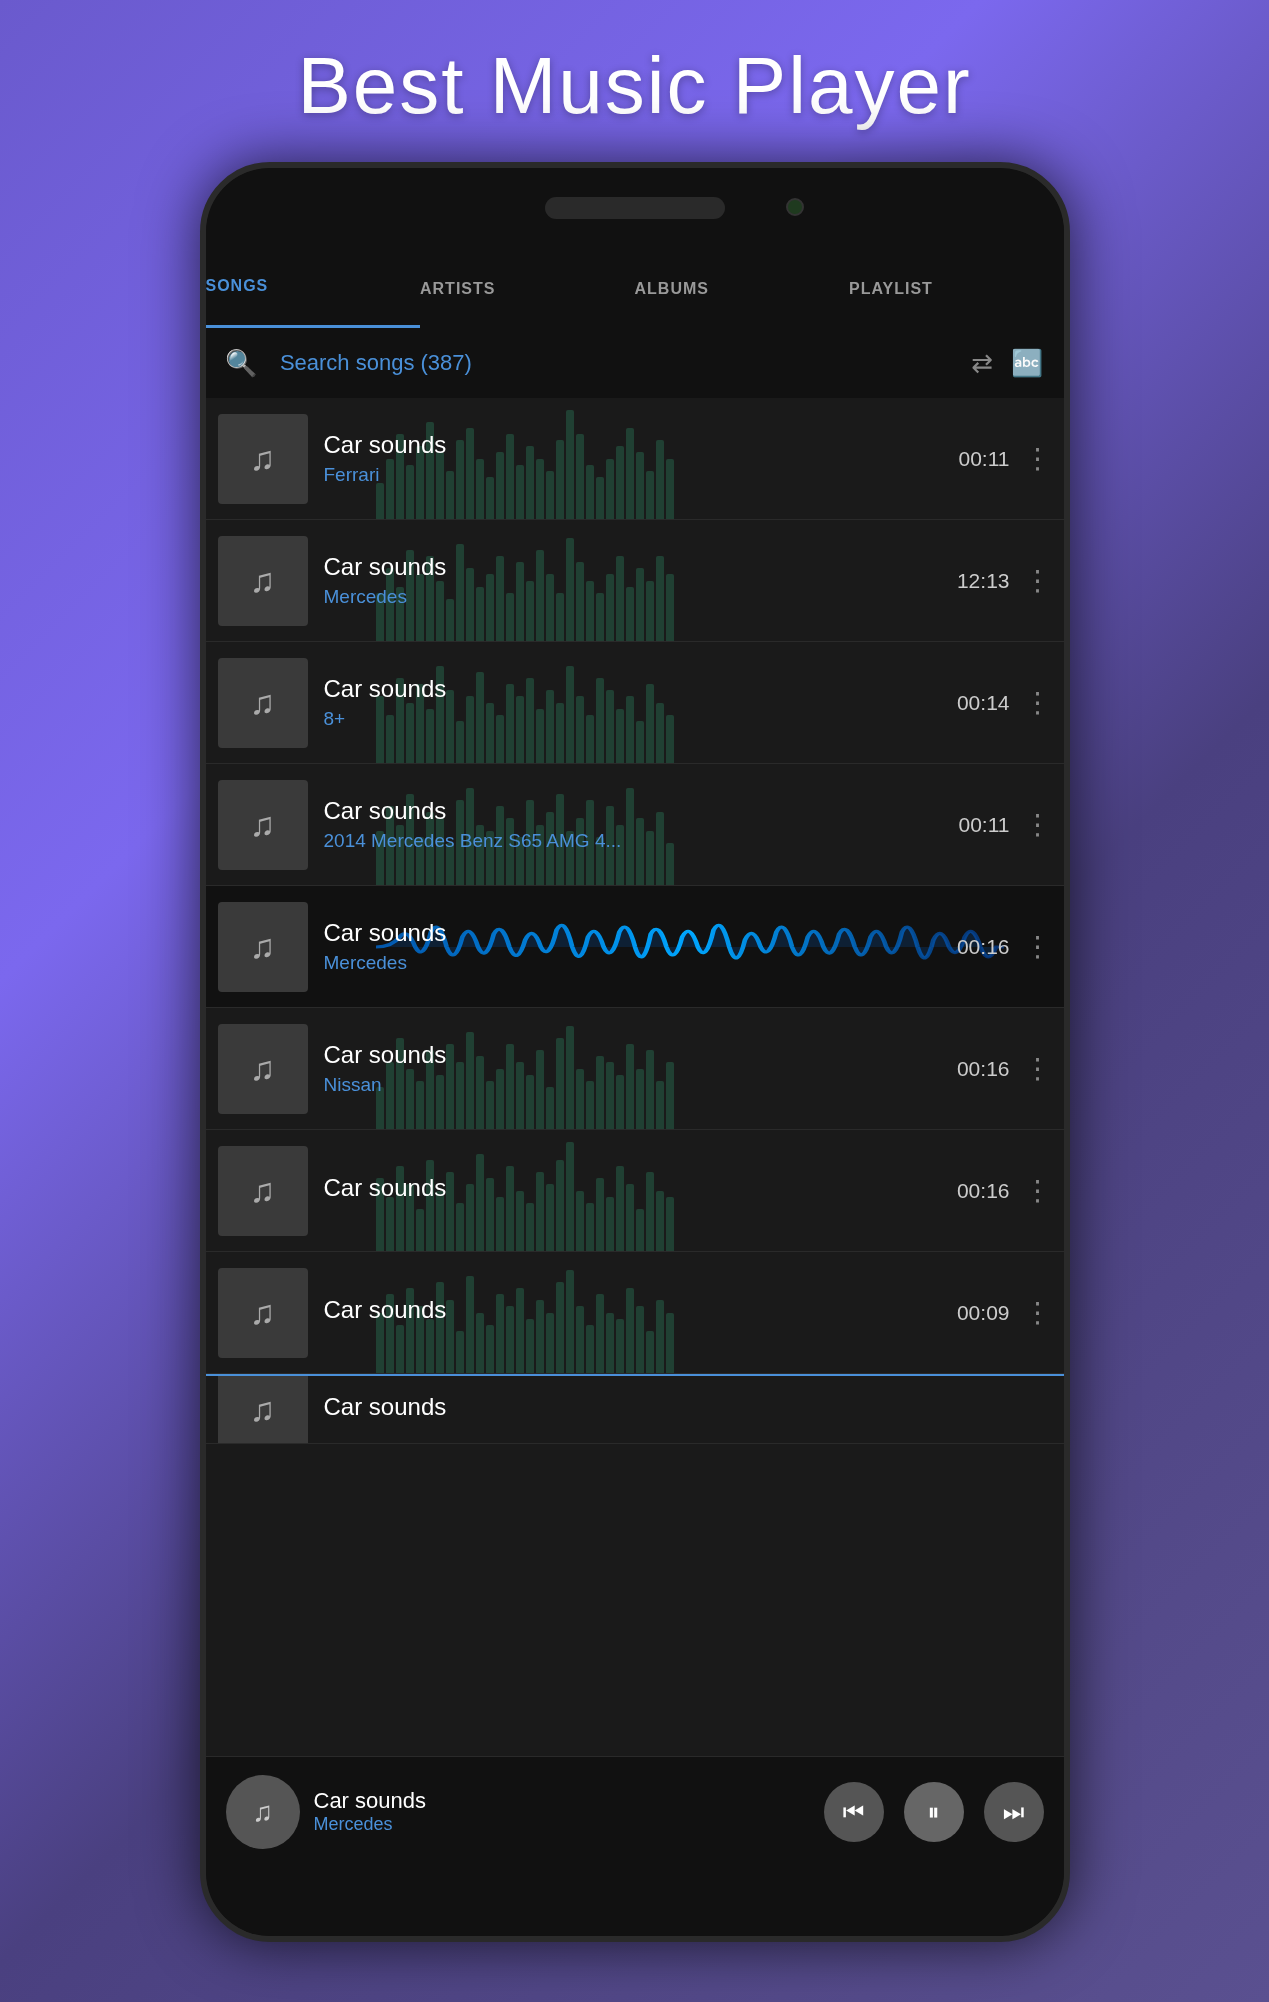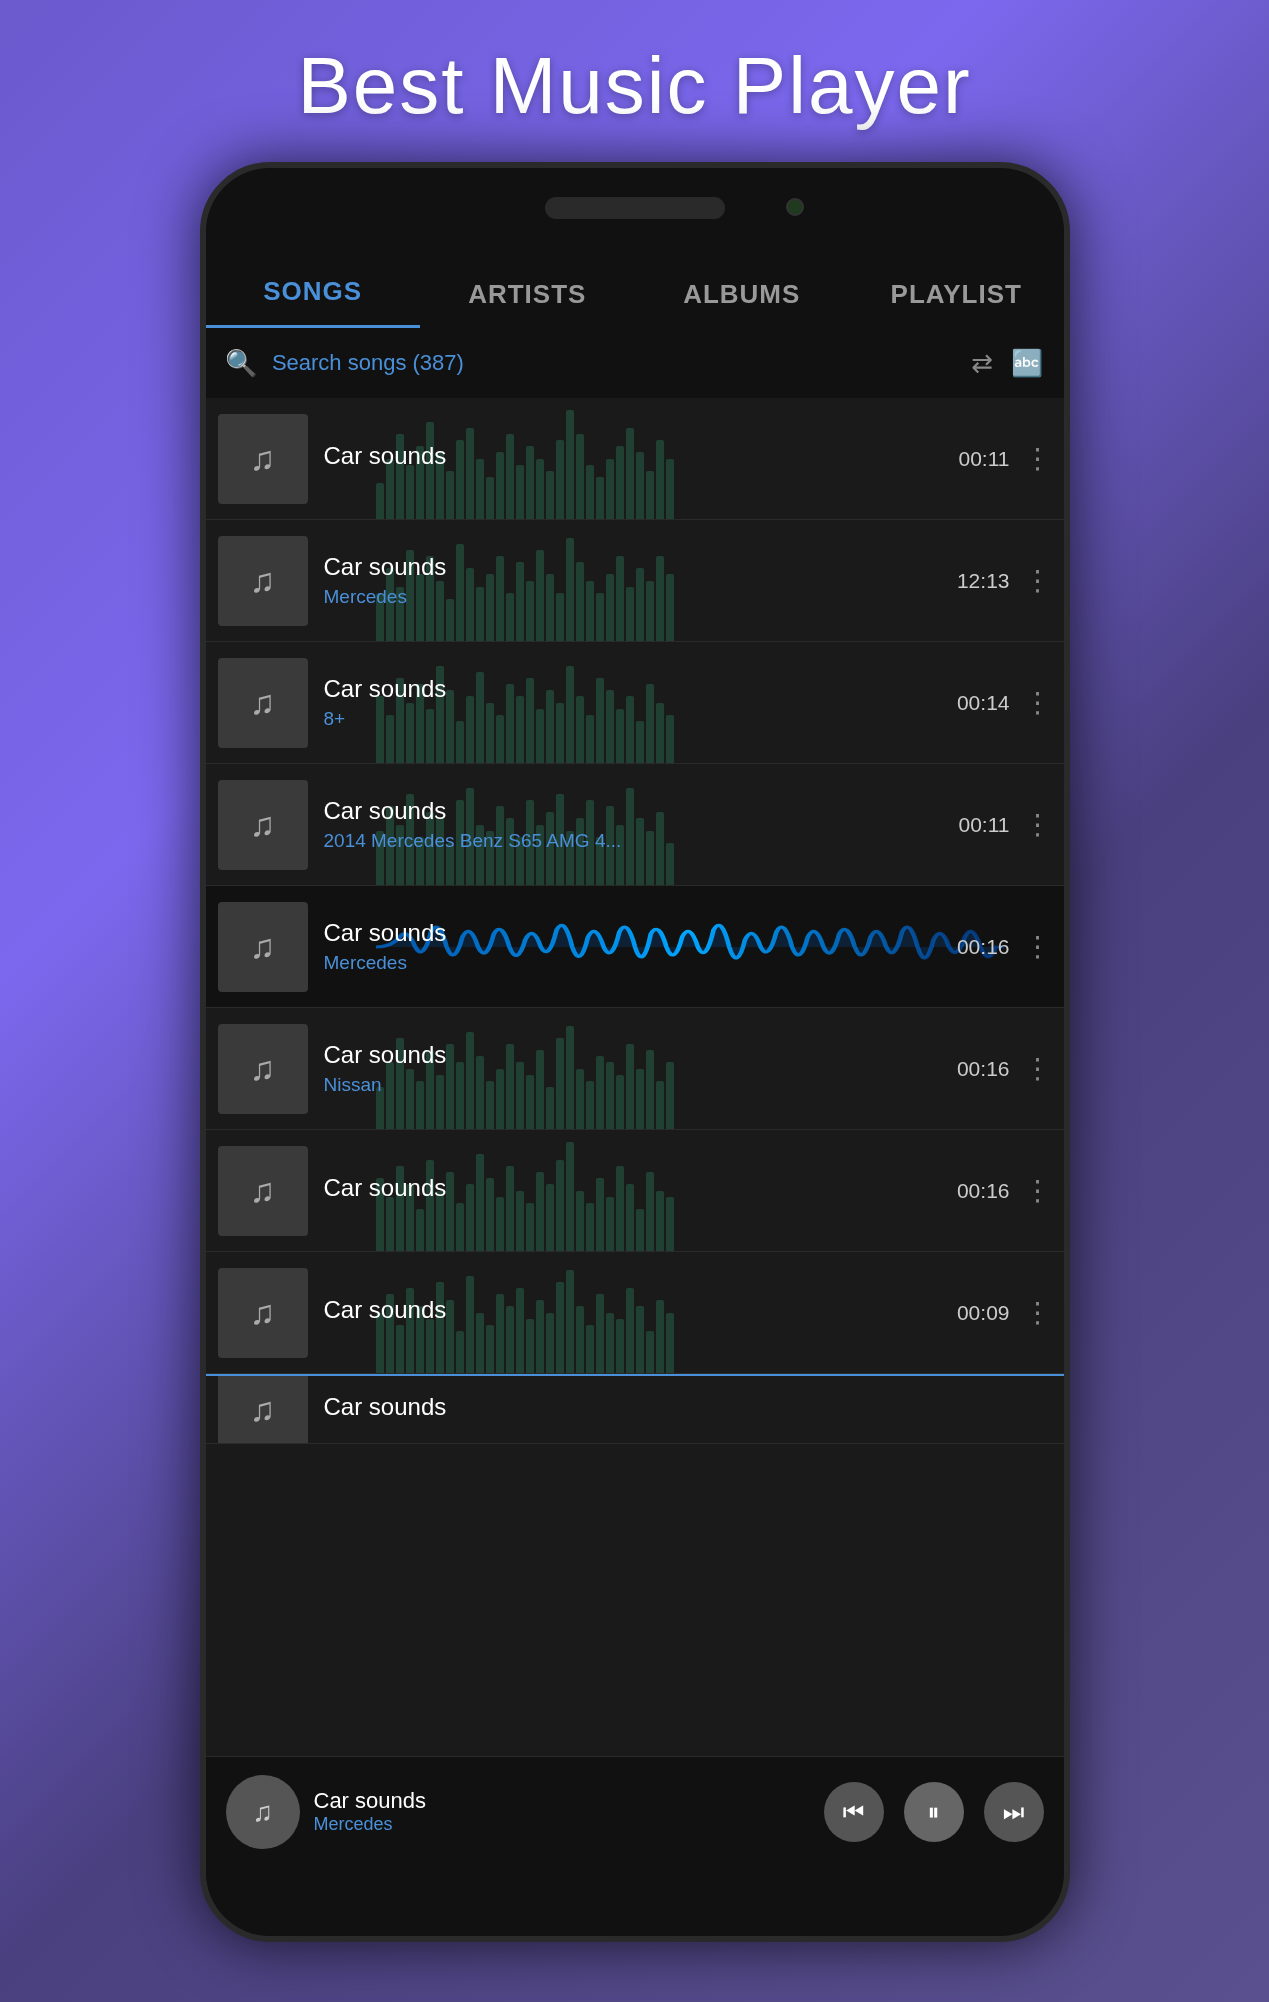--- a/index.html
+++ b/index.html
@@ -80,25 +80,24 @@
     .tabs {
       display: flex;
       background: #111;
       height: 80px;
       align-items: flex-end;
       flex-shrink: 0;
     }
 
     .tab {
       flex: 1;
-      text-align: center;
       color: #999;
-      font-size: 26px;
+      font-size: 16px;
       font-weight: bold;
-      padding-bottom: 18px;
+      padding-bottom: 30px;
       cursor: pointer;
       letter-spacing: 1px;
     }
 
     .tab.active {
       color: #4a90d9;
       border-bottom: 3px solid #4a90d9;
     }
 
     
@@ -114,20 +113,21 @@
 
     .search-icon-wrap {
       color: #888;
       font-size: 26px;
     }
 
     .search-input-display {
       flex: 1;
       color: #4a90d9;
       font-size: 22px;
+      margin-left: 8px;
     }
 
     .search-actions {
       display: flex;
       gap: 18px;
       align-items: center;
     }
 
     .search-action-icon {
       color: #888;
@@ -387,20 +387,21 @@
             <div class="eq-bar" style="height:50%"></div>
             <div class="eq-bar" style="height:60%"></div>
             <div class="eq-bar" style="height:75%"></div>
             <div class="eq-bar" style="height:55%"></div>
             <div class="eq-bar" style="height:40%"></div>
             <div class="eq-bar" style="height:65%"></div>
             <div class="eq-bar" style="height:50%"></div>
         </div>
         <div class="song-info">
           <div class="song-title">Car sounds</div>
+          <div class="song-artist">Ferrari</div>
         </div>
         <div class="song-duration">00:11</div>
         <div class="song-more">⋮</div>
       </div>
 
       <div class="song-item">
         <div class="song-thumb">
           <span class="music-note">♫</span>
         </div>
         <div class="eq-bg">

